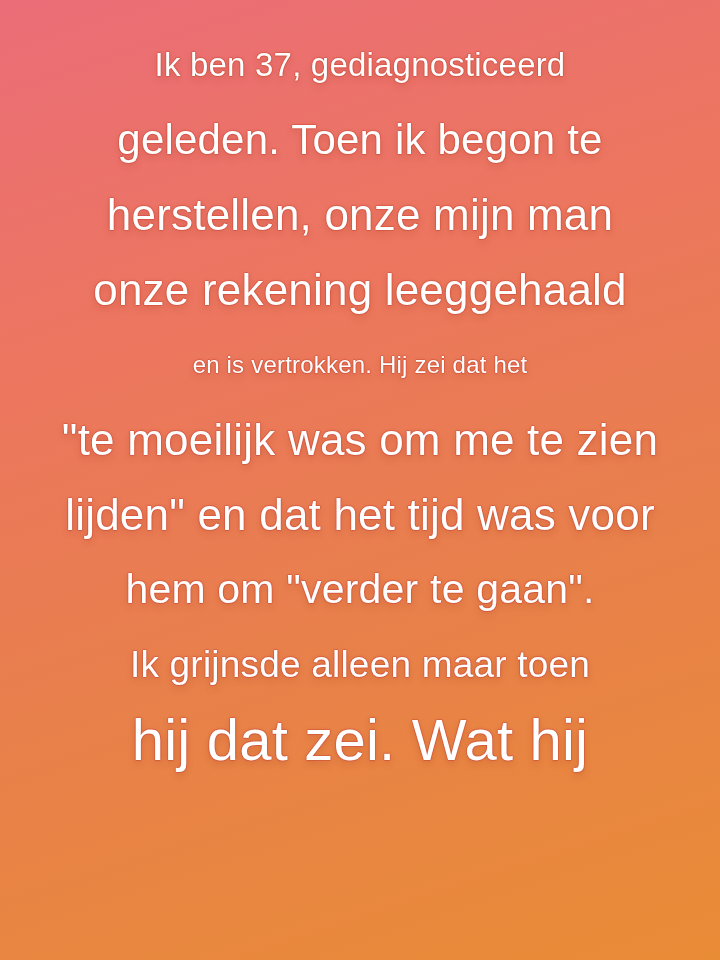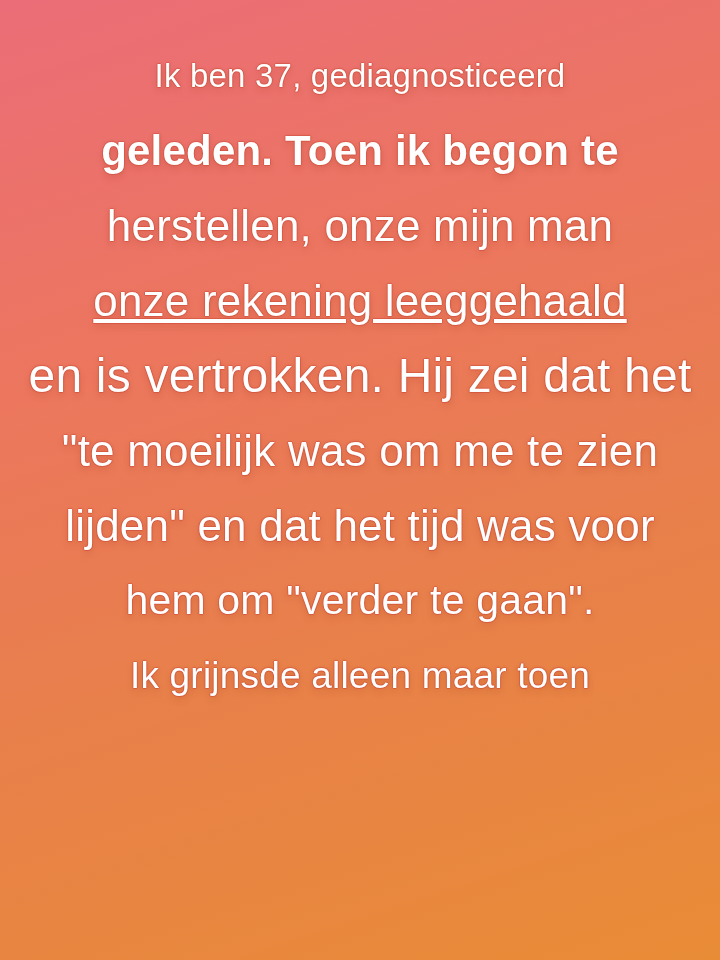--- a/index.html
+++ b/index.html
@@ -17,21 +17,21 @@
     width: 720px;
     height: 960px;
     background: linear-gradient(162deg,
       #eb6d78 0%,
       #ec765f 32%,
       #e8804b 62%,
       #e98c36 100%);
     display: flex;
     flex-direction: column;
     box-sizing: border-box;
-    padding-top: 38px;
+    padding-top: 27px;
   }
   .line {
     height: 75px;
     display: flex;
     align-items: center;
     justify-content: center;
     color: #ffffff;
     font-weight: 400;
     letter-spacing: 0.2px;
     white-space: nowrap;
@@ -42,21 +42,22 @@
       -1px 0 0 rgba(204, 74, 56, 0.45),
       0 0 3px rgba(210, 80, 55, 0.35),
       0 4px 7px rgba(160, 55, 25, 0.22);
   }
 </style>
 </head>
 <body>
 
 <div class="canvas">
   <div class="line" style="font-size: 33px;">Ik ben 37, gediagnosticeerd</div>
-  <div class="line" style="font-size: 42px; font-weight: bold;">geleden. Toen ik begon te</div>
+  <div class="line" style="font-size: 42px;">geleden. Toen ik begon te</div>
   <div class="line" style="font-size: 44px;">herstellen, onze mijn man</div>
-  <div class="line" style="font-size: 44px; text-decoration: underline;">onze rekening leeggehaald</div>
-  <div class="line" style="font-size: 48px;">en is vertrokken. Hij zei dat het</div>
+  <div class="line" style="font-size: 44px;">onze rekening leeggehaald</div>
+  <div class="line" style="font-size: 24px;">en is vertrokken. Hij zei dat het</div>
   <div class="line" style="font-size: 44px;">"te moeilijk was om me te zien</div>
   <div class="line" style="font-size: 44px;">lijden" en dat het tijd was voor</div>
   <div class="line" style="font-size: 41px;">hem om "verder te gaan".</div>
   <div class="line" style="font-size: 37px;">Ik grijnsde alleen maar toen</div>
+  <div class="line" style="font-size: 58px;">hij dat zei. Wat hij</div>
 </div>
 
 </body></html>

